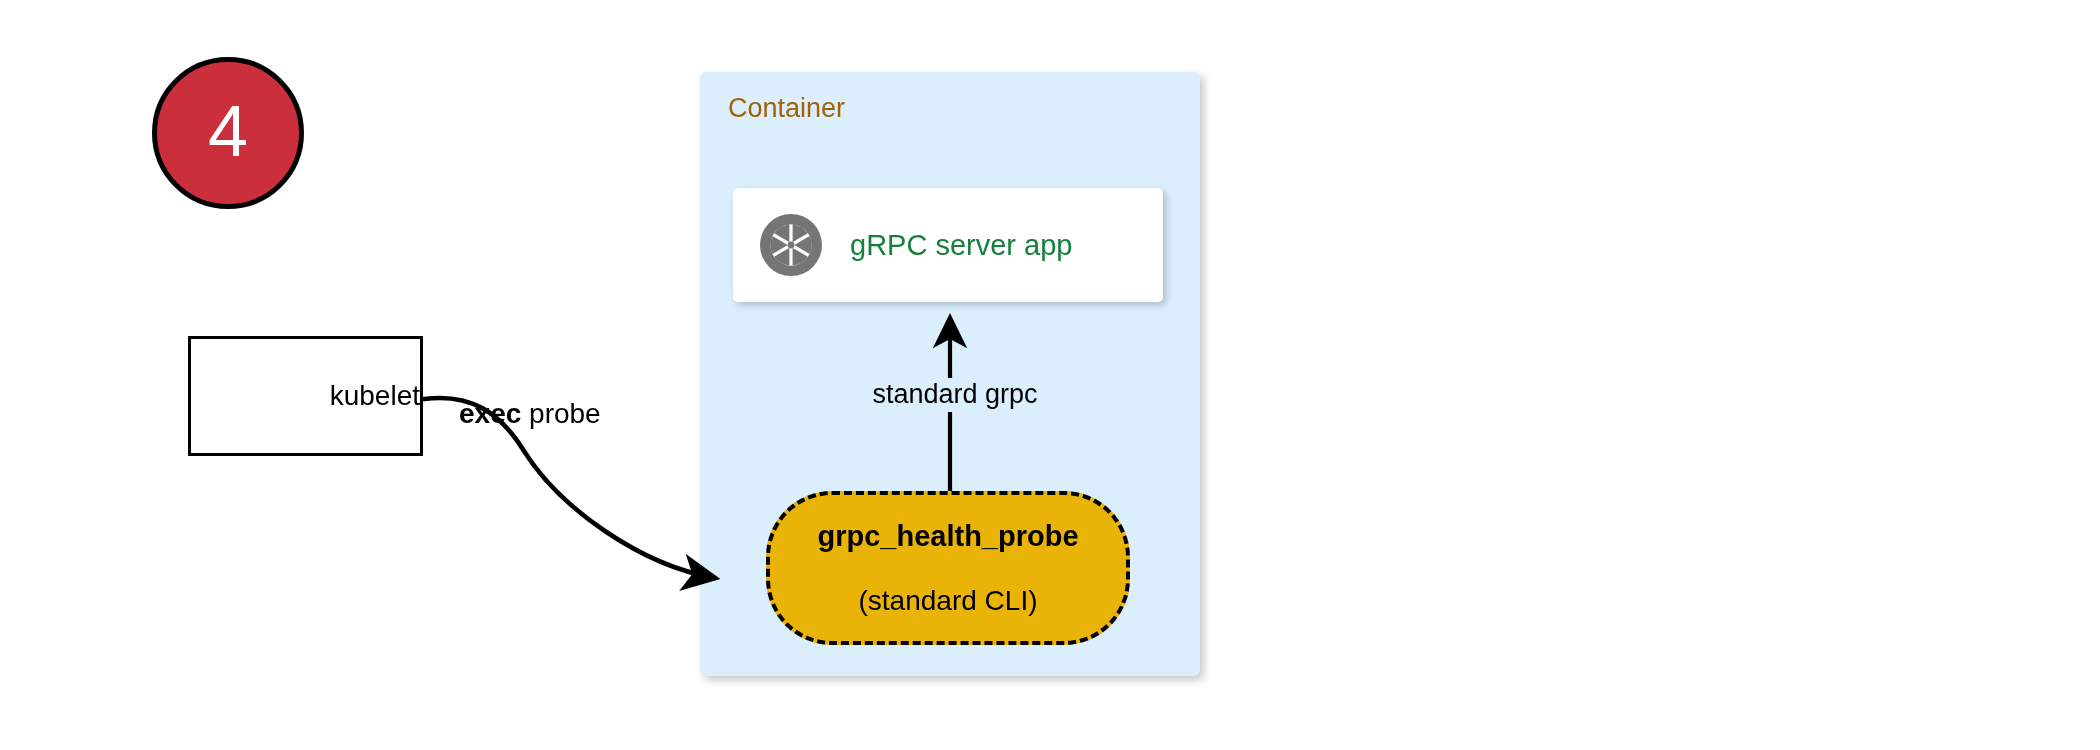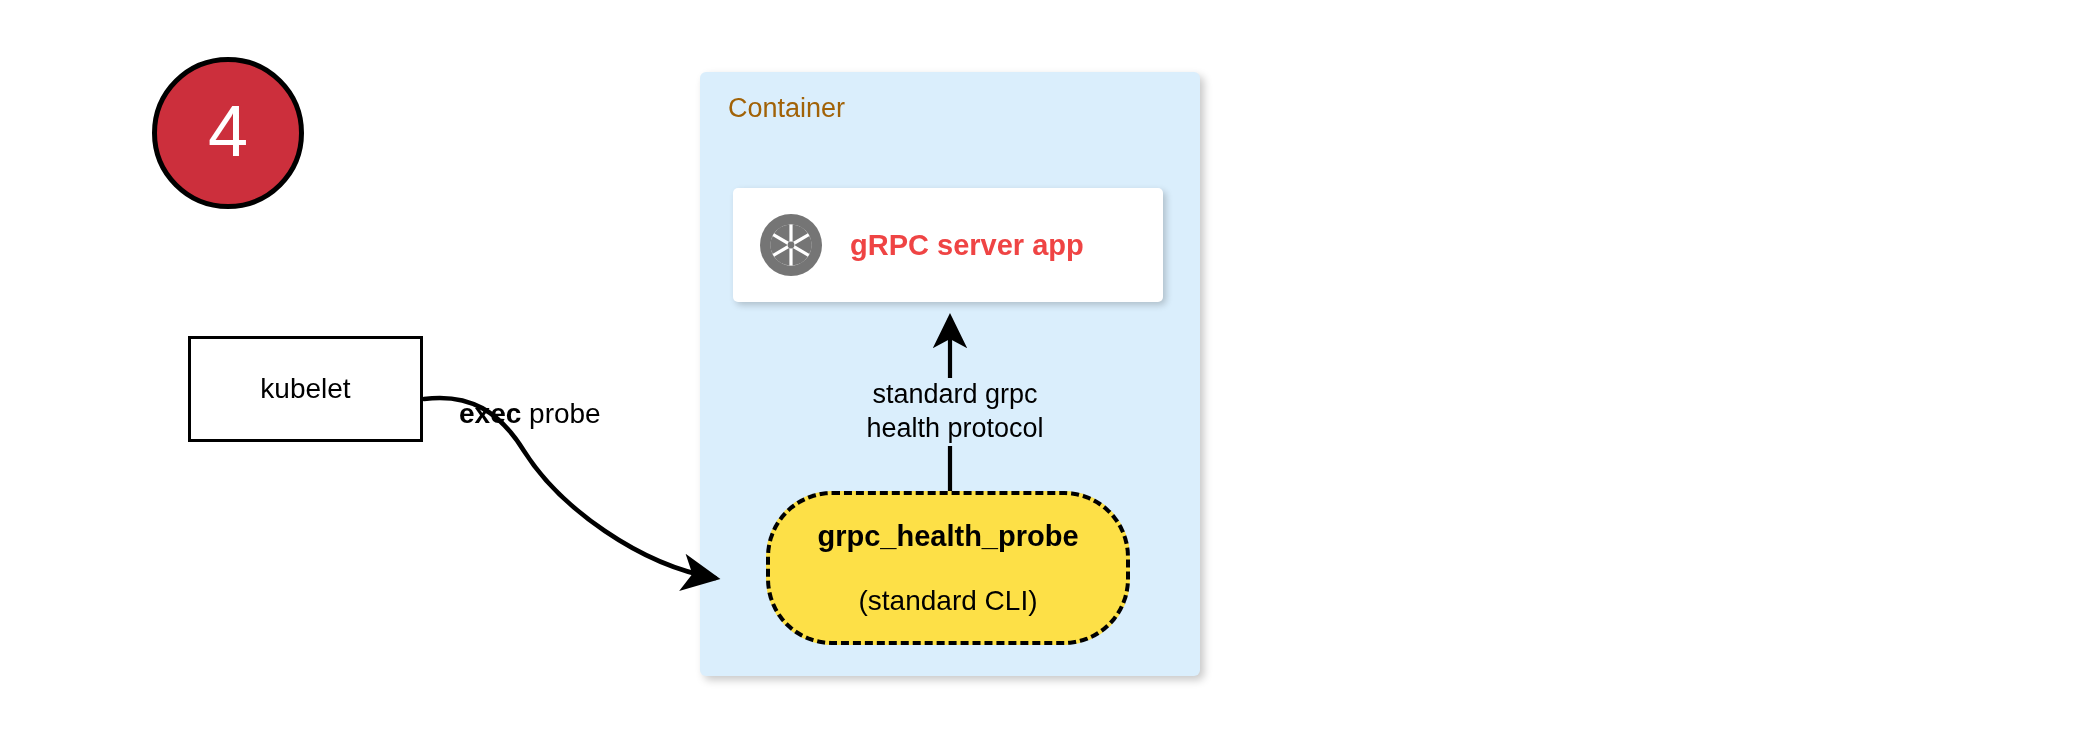--- a/index.html
+++ b/index.html
@@ -87,38 +87,37 @@
   .aperture-icon {
     width: 64px;
     height: 64px;
     flex: 0 0 auto;
     display: block;
   }
   .server-card-label {
     margin-left: 27px;
     font-size: 29px;
     line-height: 1;
-    color: #ef4444;
-    white-space: nowrap;
-    font-weight: bold;
+    color: #15803d;
+    white-space: nowrap;
   }
 
   
   .kubelet-box {
     position: absolute;
     left: 188px;
     top: 336px;
     width: 235px;
-    height: 106px;
+    height: 120px;
     background: #ffffff;
     border: 3px solid #000000;
     box-sizing: border-box;
     display: flex;
     align-items: center;
-    justify-content: center;
+    justify-content: flex-end;
   }
   .kubelet-label {
     font-size: 28px;
     line-height: 1;
     color: #000000;
     white-space: nowrap;
   }
 
   
   .exec-probe-label {
@@ -150,21 +149,21 @@
     padding: 0 3px;
   }
 
   
   .probe-shape {
     position: absolute;
     left: 766px;
     top: 491px;
     width: 364px;
     height: 154px;
-    background: #fde047;
+    background: #eab308;
     border: 4px dashed #000000;
     border-radius: 66px;
     box-sizing: border-box;
     display: flex;
     flex-direction: column;
     align-items: center;
     justify-content: center;
     z-index: 5;
   }
   .probe-title {
@@ -257,21 +256,20 @@
   <div class="kubelet-box">
     <span class="kubelet-label">kubelet</span>
   </div>
 
   <div class="exec-probe-label">
     <span class="kw">exec</span><span> probe</span>
   </div>
 
   <div class="protocol-label">
     <div><span class="protocol-label-bg">standard grpc</span></div>
-    <div><span class="protocol-label-bg">health protocol</span></div>
   </div>
 
   <div class="probe-shape">
     <span class="probe-title">grpc_health_probe</span>
     <span class="probe-subtitle">(standard CLI)</span>
   </div>
 
 
 </div>
 

